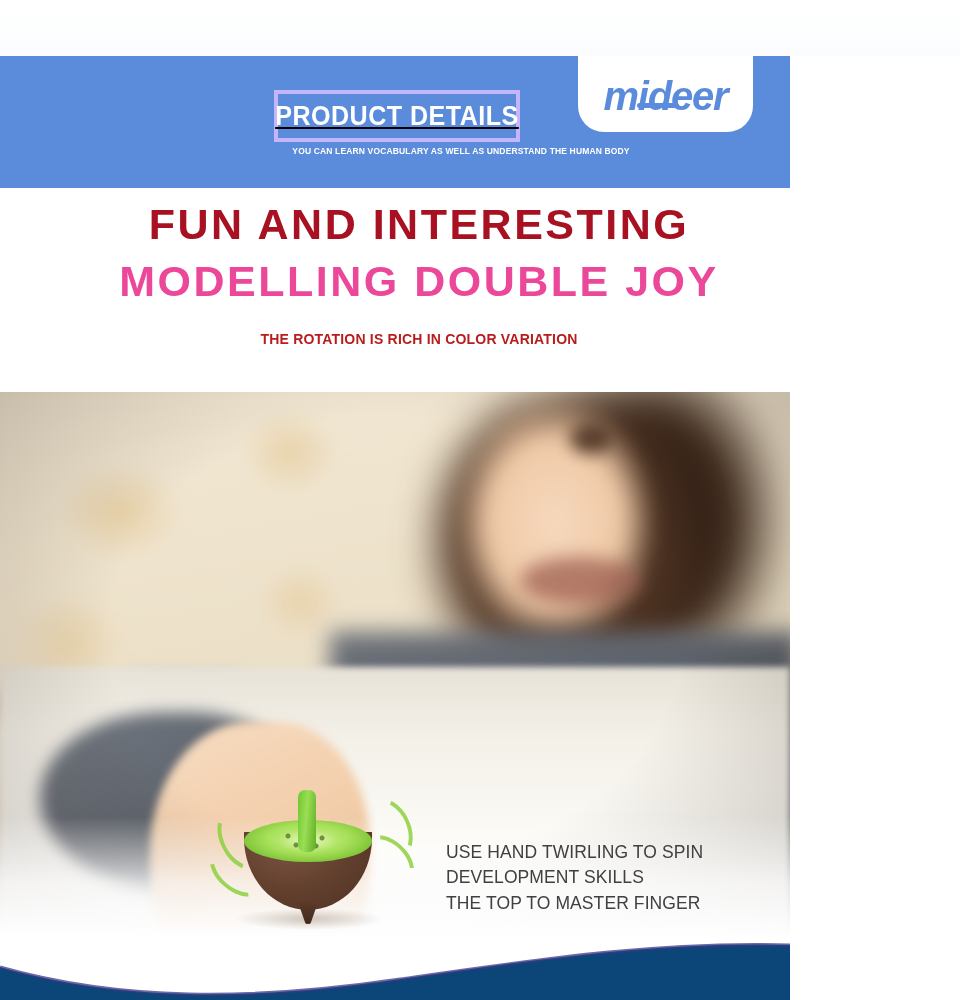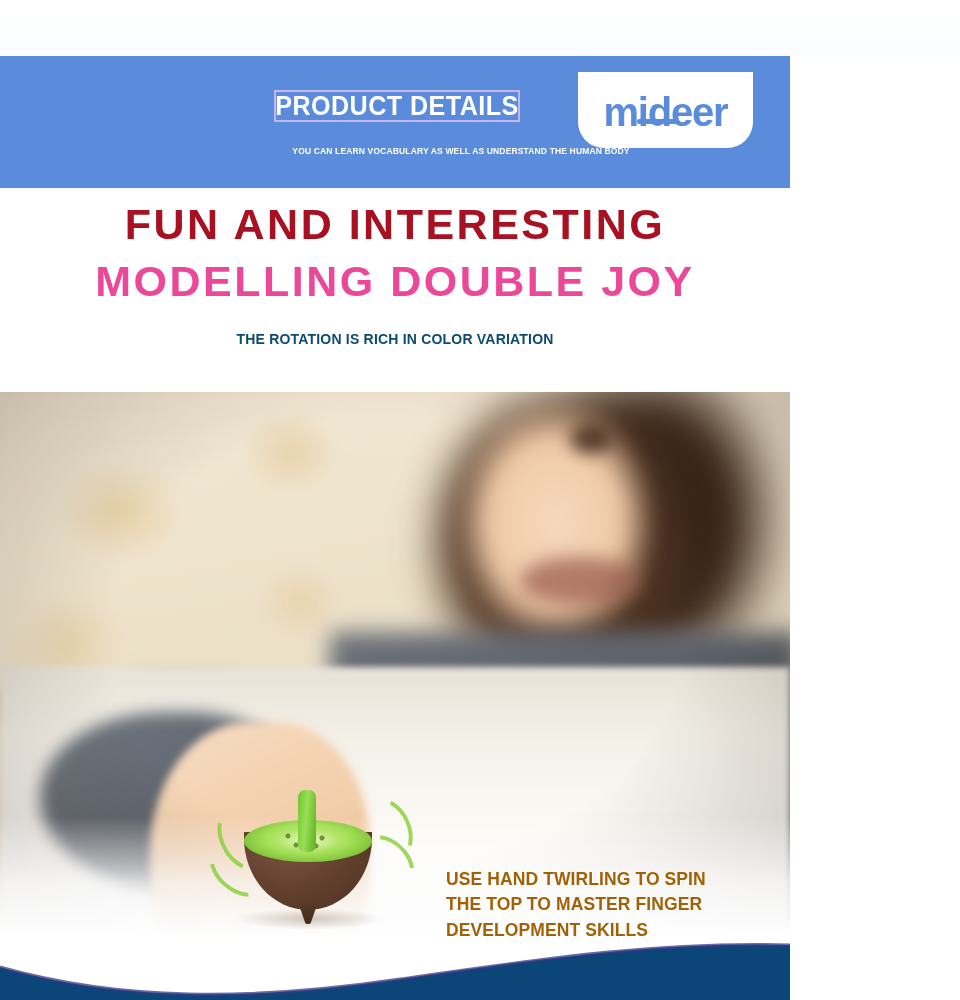--- a/index.html
+++ b/index.html
@@ -52,26 +52,27 @@
     content:"";
     position:absolute;
     left:0; top:0; width:100%; height:14px;
     background:#5b8cdb;
   }
 
   
   .pd-box {
     position: absolute;
     left: 274px; top: 90px;
-    width: 246px; height: 32px;
-    border: 2px solid #c4b5fd;
+    width: 246px; height: 52px;
+    border: 4px solid #c4b5fd;
     box-sizing: border-box;
     display: flex;
     align-items: center;
     justify-content: center;
+    text-decoration: underline;
   }
   .pd-title {
     color: #ffffff;
     font-size: 27px;
     font-weight: bold;
     letter-spacing: 0.5px;
     line-height: 1;
     transform: scaleX(0.93);
     white-space: nowrap;
   }
@@ -84,28 +85,29 @@
     color: #ffffff;
     font-size: 8.5px;
     font-weight: bold;
     letter-spacing: 0.15px;
     white-space: nowrap;
   }
 
   
   .logo-plate {
     position: absolute;
-    left: 578px; top: 72px;
+    left: 578px; top: 56px;
     width: 175px; height: 76px;
     background: #ffffff;
     border-bottom-left-radius: 26px;
     border-bottom-right-radius: 26px;
     display: flex;
     align-items: center;
     justify-content: center;
+    font-style: italic;
   }
   .logo-text {
     color: #5b8cdb;
     font-size: 40px;
     font-weight: bold;
     letter-spacing: -1.2px;
     line-height: 1;
     position: relative;
     top: 2px;
   }
@@ -116,41 +118,42 @@
     background: #5b8cdb;
     border-radius: 3px;
   }
 
   
   .headline-zone {
     position: absolute;
     left: 0; top: 200px;
     width: 790px;
     text-align: center;
+    padding-left: 24px;
   }
   .h-red {
     color: #a81122;
     font-size: 43px;
     font-weight: bold;
     letter-spacing: 2.5px;
     line-height: 1.15;
     margin: 0;
     white-space: nowrap;
   }
   .h-navy {
     color: #ec4899;
     font-size: 43px;
     font-weight: bold;
     letter-spacing: 2.5px;
     line-height: 1.15;
     margin: 8px 0 0 0;
     white-space: nowrap;
   }
   .h-sub {
-    color: #0c4a6e;
+    color: #b91c1c;
     font-size: 14px;
     font-weight: bold;
     letter-spacing: 0.2px;
     margin-top: 24px;
     white-space: nowrap;
   }
 
   
   .photo {
     position: absolute;
@@ -365,25 +368,25 @@
     position: absolute;
     left: 12px; top: 118px;
     width: 150px; height: 22px;
     border-radius: 50%;
     background: radial-gradient(ellipse at 50% 50%, rgba(110,85,60,.30), rgba(110,85,60,0) 70%);
   }
 
   
   .caption {
     position: absolute;
-    left: 446px; top: 867px;
+    left: 446px; top: 840px;
     width: 300px;
-    color: #a16207;
+    color: #404040;
     font-size: 17.5px;
-    font-weight: bold;
+    font-weight: normal;
     line-height: 1.45;
     letter-spacing: .1px;
   }
   .caption div { white-space: nowrap; }
 
   
   .bottom-wave {
     position: absolute;
     left: 0; bottom: 0;
     width: 790px; height: 95px;
@@ -446,22 +449,22 @@
     <div class="toy-swirl sw3"></div>
     <div class="toy-swirl sw4"></div>
     <div class="toy-stem"></div>
     <div class="toy-disc"></div>
     <div class="toy-body"></div>
     <div class="toy-tip"></div>
   </div>
 
   <div class="caption">
     <div>USE HAND TWIRLING TO SPIN</div>
+    <div>DEVELOPMENT SKILLS</div>
     <div>THE TOP TO MASTER FINGER</div>
-    <div>DEVELOPMENT SKILLS</div>
   </div>
 
   <div class="bottom-wave">
     <svg viewBox="0 0 790 95" preserveAspectRatio="none">
       <path d="M0 62 C 120 96, 250 96, 400 74 C 540 54, 660 36, 790 40 L790 95 L0 95 Z" fill="#0c4679"></path>
       <path d="M0 62 C 120 96, 250 96, 400 74 C 540 54, 660 36, 790 40" fill="none" stroke="#3b3a87" stroke-width="3" opacity="0.75"></path>
     </svg>
   </div>
 
 </div>

